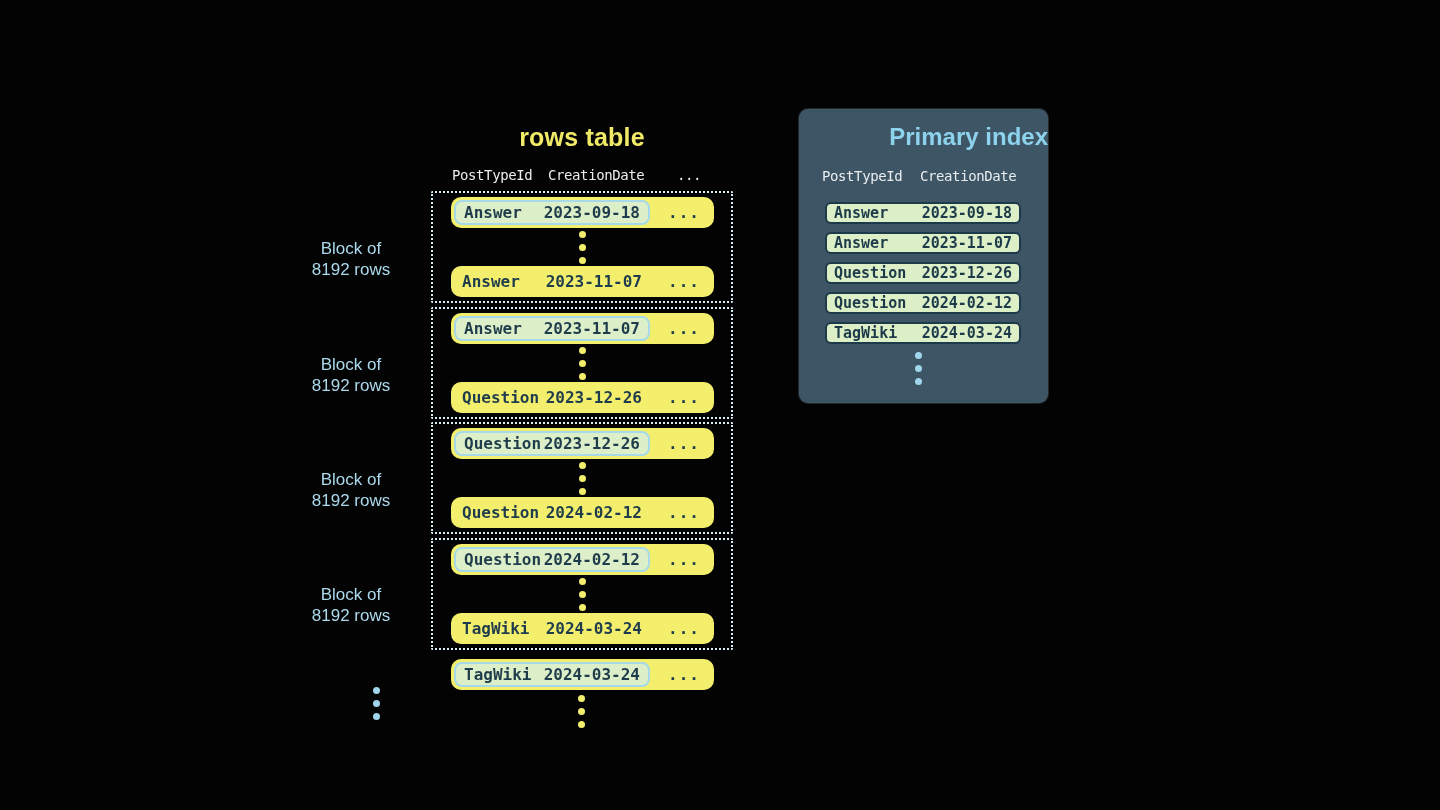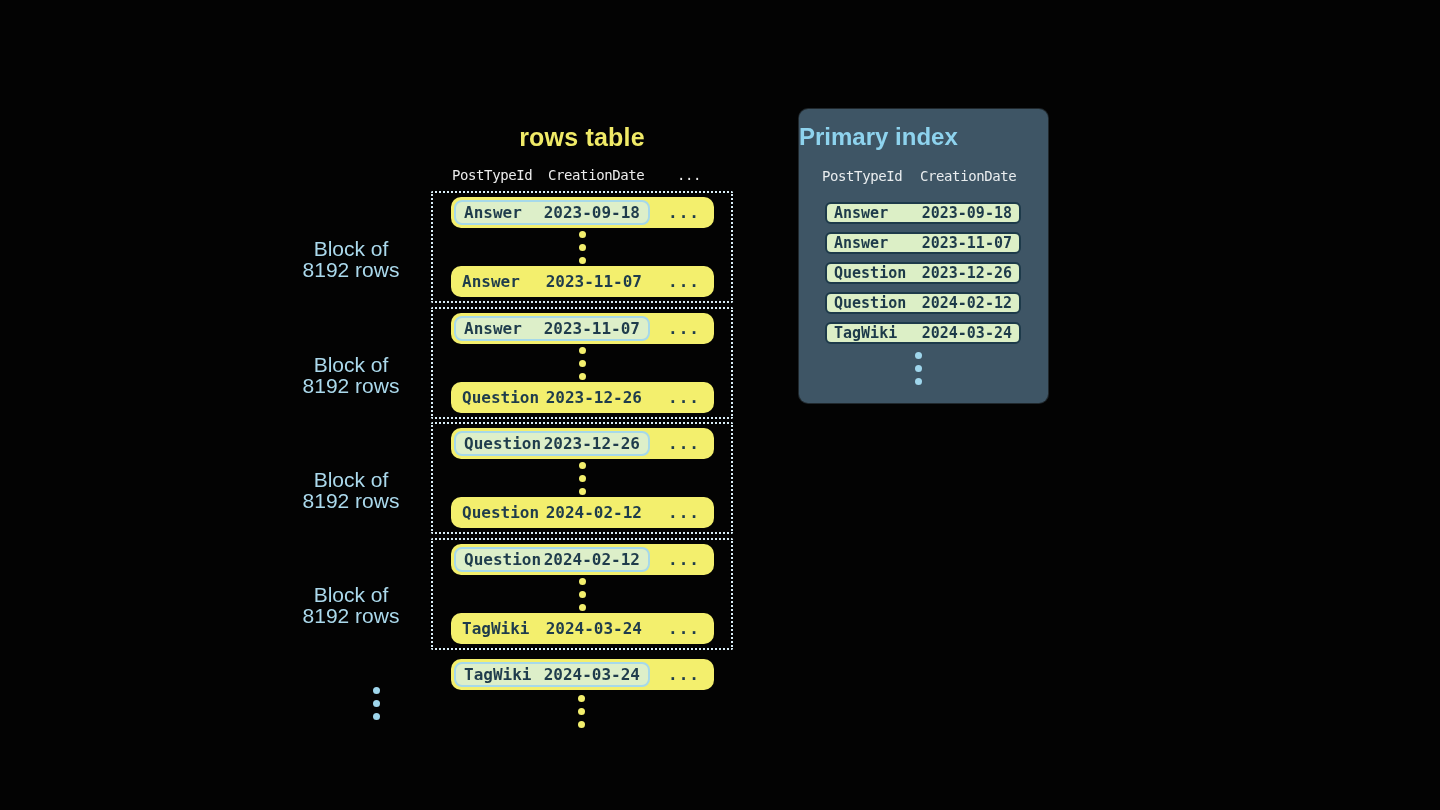--- a/index.html
+++ b/index.html
@@ -80,41 +80,41 @@
   .vdots i { display: block; width: 7px; height: 7px; border-radius: 50%; }
   .vdots.yellow i { background: #f3ef6d; }
   .vdots.blue i { background: #9fd6ec; }
   .vdots.abs { position: absolute; }
 
   .block-label {
     position: absolute;
     left: 286px; width: 130px;
     text-align: center;
     color: #abd9ec;
-    font-size: 21px; line-height: 21px;
+    font-size: 17px; line-height: 21px;
     font-weight: 400;
   }
   .label-1 { top: 238px; }
   .label-2 { top: 354px; }
   .label-3 { top: 469px; }
   .label-4 { top: 584px; }
 
   
   .panel {
     position: absolute;
     left: 799px; top: 109px;
     width: 249px; height: 294px;
     background: #3e5565;
     border-radius: 9px;
     box-shadow: 0 0 0 1px rgba(120,150,170,0.25);
   }
   .panel-title {
     position: absolute;
     left: 0; top: 14px; width: 100%;
-    text-align: left;
+    text-align: right;
     font-size: 24px; font-weight: 700;
     color: #8ed3ee;
   }
   .panel-headers {
     position: absolute;
     top: 59px; left: 0; width: 100%;
     color: #e9edef;
     font-family: "DejaVu Sans Mono", monospace;
     font-size: 14px; letter-spacing: -0.4px;
   }

